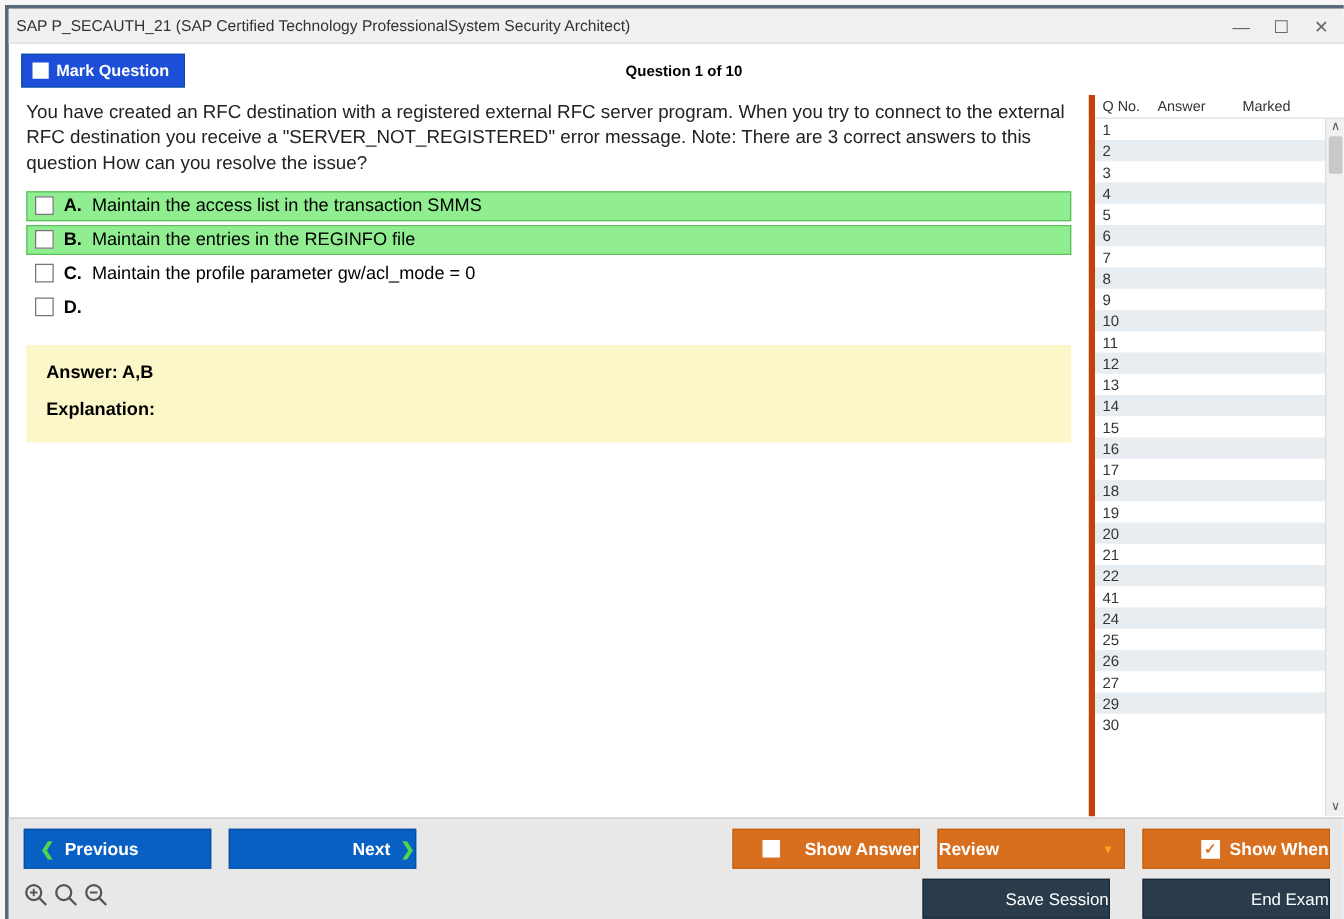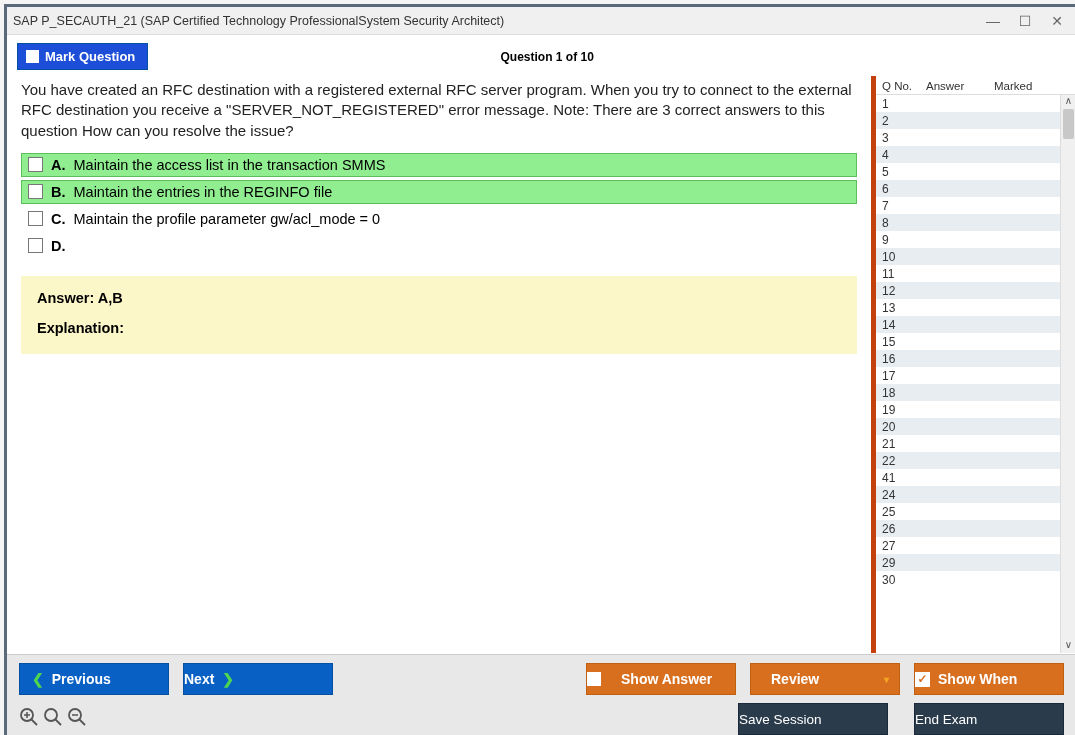--- a/index.html
+++ b/index.html
@@ -36,33 +36,33 @@
   .sp-body { flex:1; overflow:hidden; position:relative;}
   .sp-scroll { position:absolute; right:0; top:0; bottom:0; width:16px; background:#f0f0f0; border-left:1px solid #ddd;}
   .sp-scroll .arrow { height:14px; text-align:center; font-size:10px; color:#555;}
   .sp-scroll .thumb { position:absolute; top:14px; left:2px; right:2px; height:30px; background:#c8c8c8; border-radius:2px;}
   .qrow { display:flex; font-size:12px; padding:0 6px; height:17px; align-items:center; color:#333; margin-right:16px;}
   .qrow:nth-child(even){ background:#e8edf2;}
   .qrow .n { width:44px;}
 
   .footer { position:absolute; left:0; right:0; bottom:0; height:82px; background:#e8e8e8; border-top:1px solid #ccc; padding:8px 12px 4px 12px;}
   .frow1 { display:flex; gap:14px; align-items:center; margin-bottom:8px;}
-  .btn { font-weight:bold; font-size:14px; height:32px; display:flex; align-items:center; justify-content:flex-start; cursor:pointer; color:#fff;}
+  .btn { font-weight:bold; font-size:14px; height:32px; display:flex; align-items:center; justify-content:flex-end; cursor:pointer; color:#fff;}
   .btn-blue { background:#0860c4; border:1px solid #0650a4;}
   .btn-orange { background:#d86f1f; border:1px solid #c05f10;}
   .btn-dark { background:#2a3b4c; border:1px solid #1a2a3a;}
   .prev-btn { width:150px; gap:8px; justify-content:flex-start; padding-left:12px;}
   .next-btn { width:150px; gap:8px;}
   .chev { font-size:14px;}
   .chev.green { color:#4fd64f;}
   .chev.orange { color:#f5a623;}
   .spacer { flex:1;}
   .showans { width:150px; gap:20px;}
   .showans .box, .showlist .box { width:14px; height:14px; background:#fff; display:inline-block;}
-  .review { width:150px; padding-left:20px; justify-content:space-between; padding-right:10px;}
+  .review { width:150px; padding-left:0; justify-content:space-between; padding-right:10px;}
   .showlist { width:150px; gap:8px;}
   .showlist .check { width:15px; height:15px; background:#fff; display:flex; align-items:center; justify-content:center; color:#d86f1f; font-size:12px; font-weight:bold;}
   .frow2 { display:flex; align-items:center; gap:6px;}
   .zoom-icons { display:flex; gap:4px; color:#555;}
   .zoom-icons span { font-size:20px; cursor:pointer;}
   .frow2 .spacer { flex:1;}
   .save-btn, .end-btn { width:150px; font-size:13.5px; font-weight:normal;}
 </style>
 </head>
 <body>

